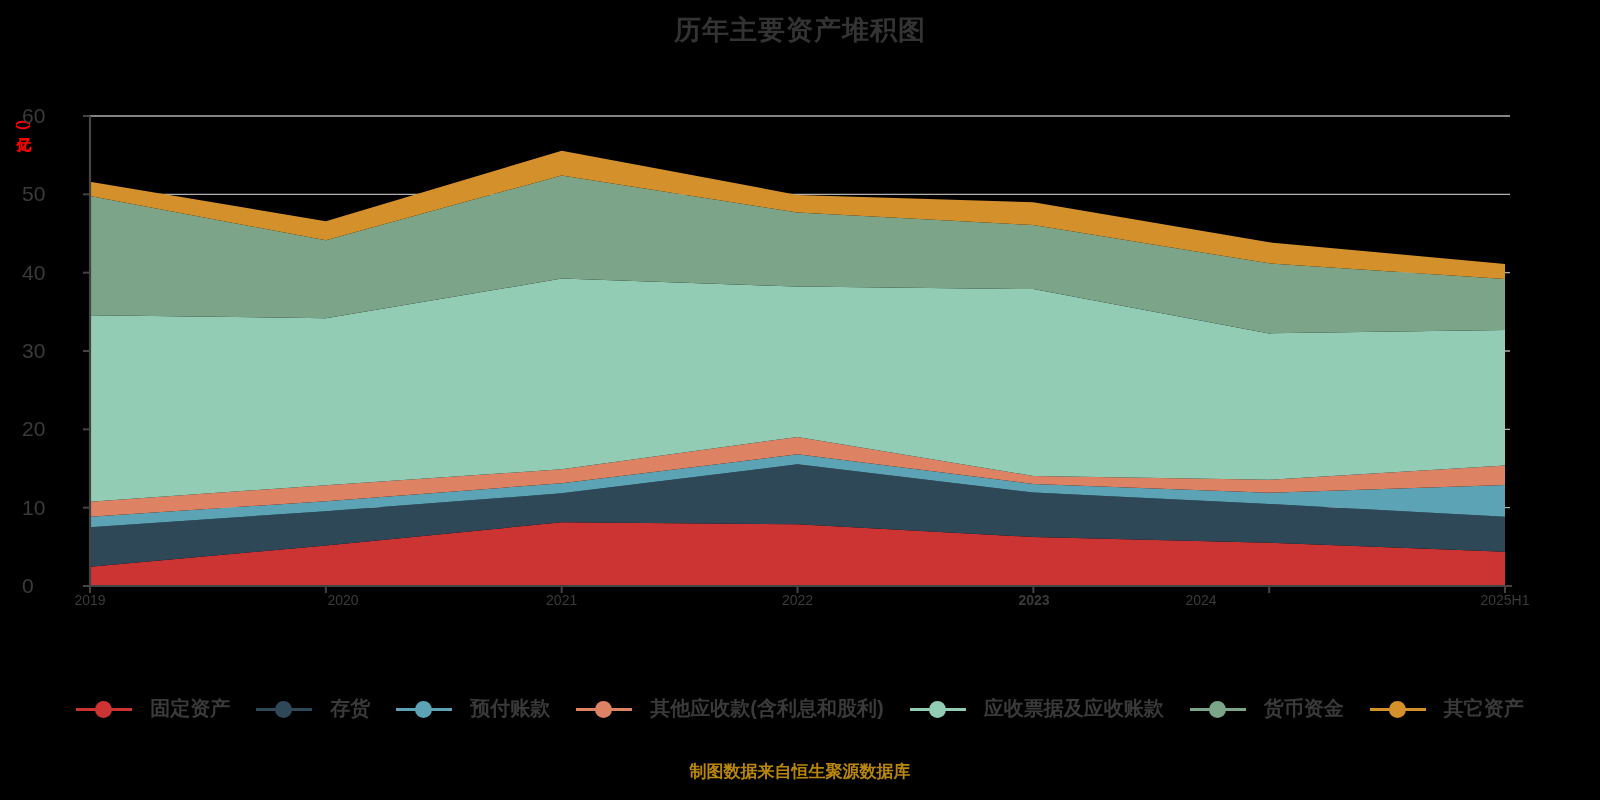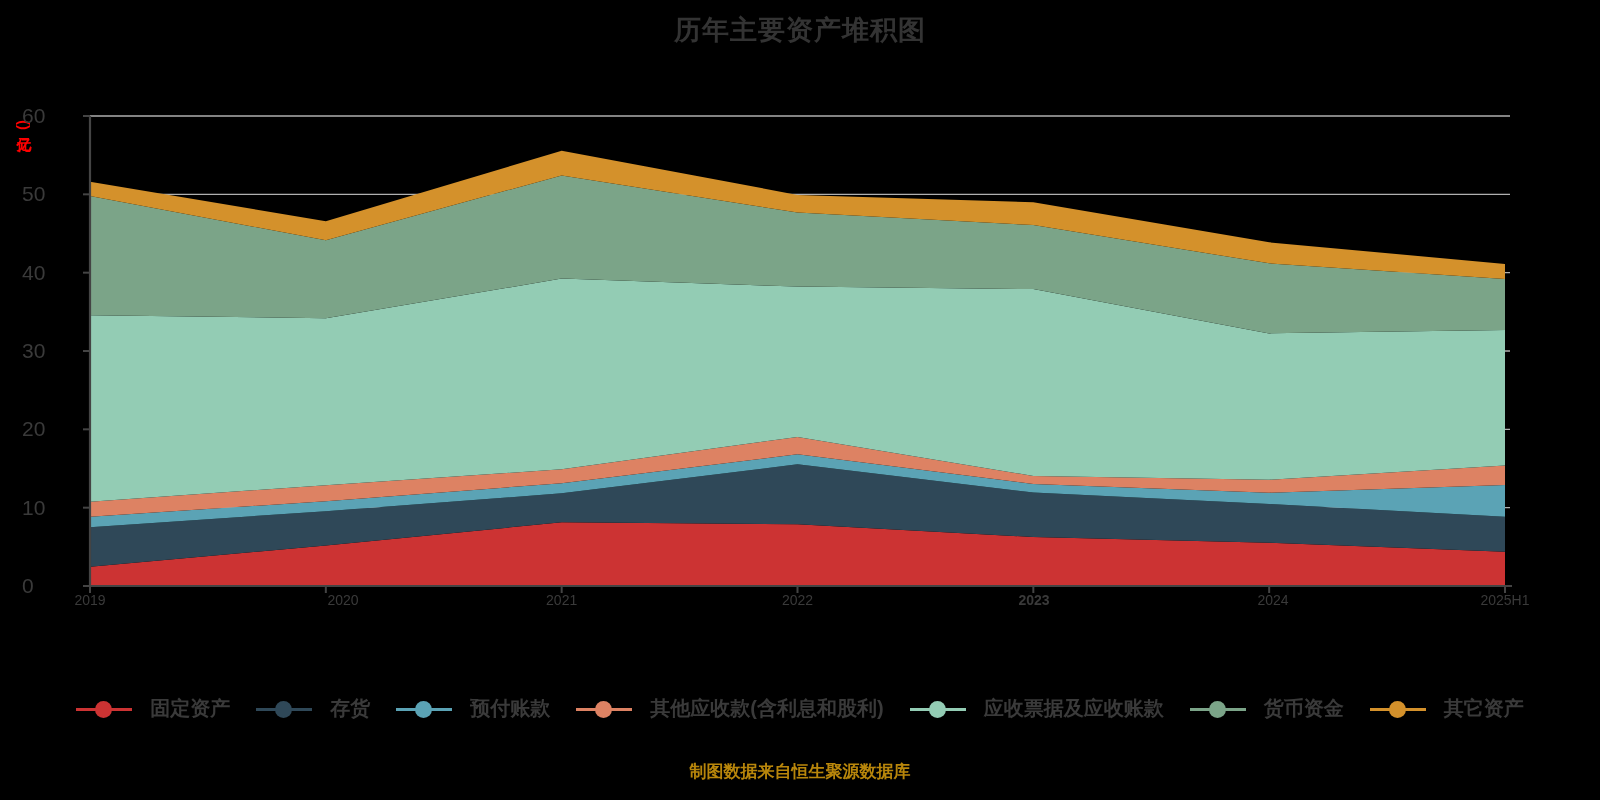--- a/index.html
+++ b/index.html
@@ -107,21 +107,21 @@
         <div class="ytick-label" style="left: 22px; top: 272.667px;">40</div>
         <div class="ytick-label" style="left: 22px; top: 194.333px;">50</div>
         <div class="ytick-label" style="left: 22px; top: 116px;">60</div>
       </div>
     <div id="xtick-layer">
         <div class="xtick-label" style="left: 90px;">2019</div>
         <div class="xtick-label" style="left: 343px;">2020</div>
         <div class="xtick-label" style="left: 561.667px;">2021</div>
         <div class="xtick-label" style="left: 797.5px;">2022</div>
         <div class="xtick-label" style="left: 1034px; font-weight: bold;">2023</div>
-        <div class="xtick-label" style="left: 1273px;">2024</div>
+        <div class="xtick-label" style="left: 1201px;">2024</div>
         <div class="xtick-label" style="left: 1505px;">2025H1</div>
       </div>
   </div>
 
   <div id="legend">
       <div class="legend-item">
         <span class="legend-marker">
           <span class="lm-line" style="background: rgb(204, 51, 51);"></span>
           <span class="lm-dot" style="background: rgb(204, 51, 51);"></span>
         </span>

